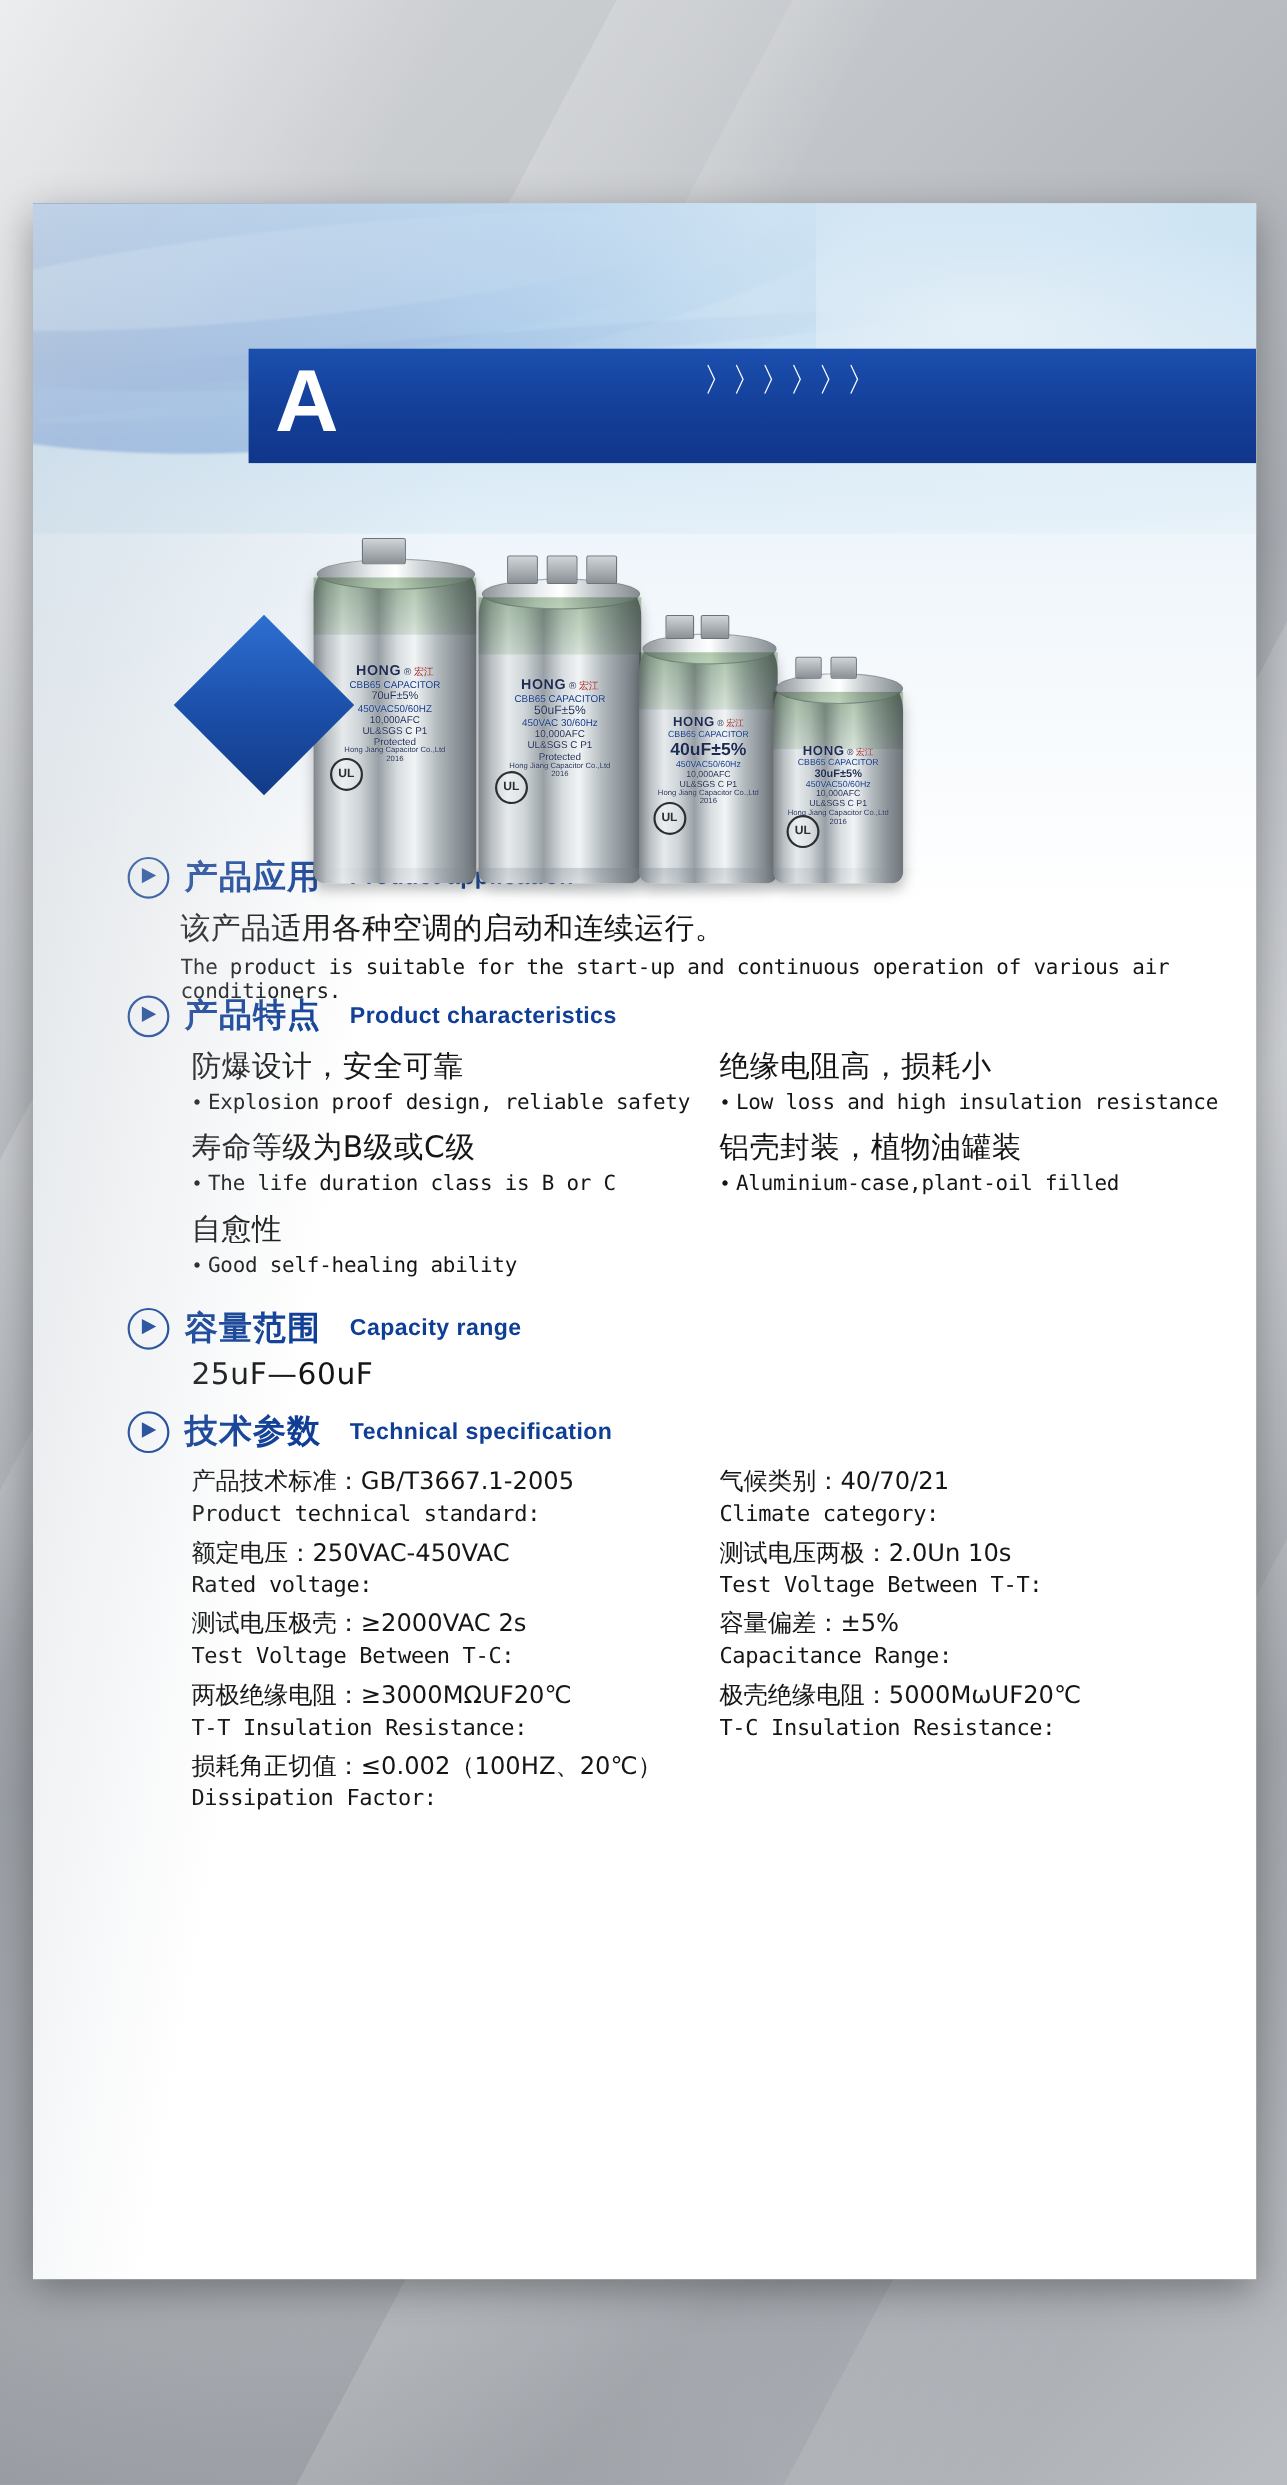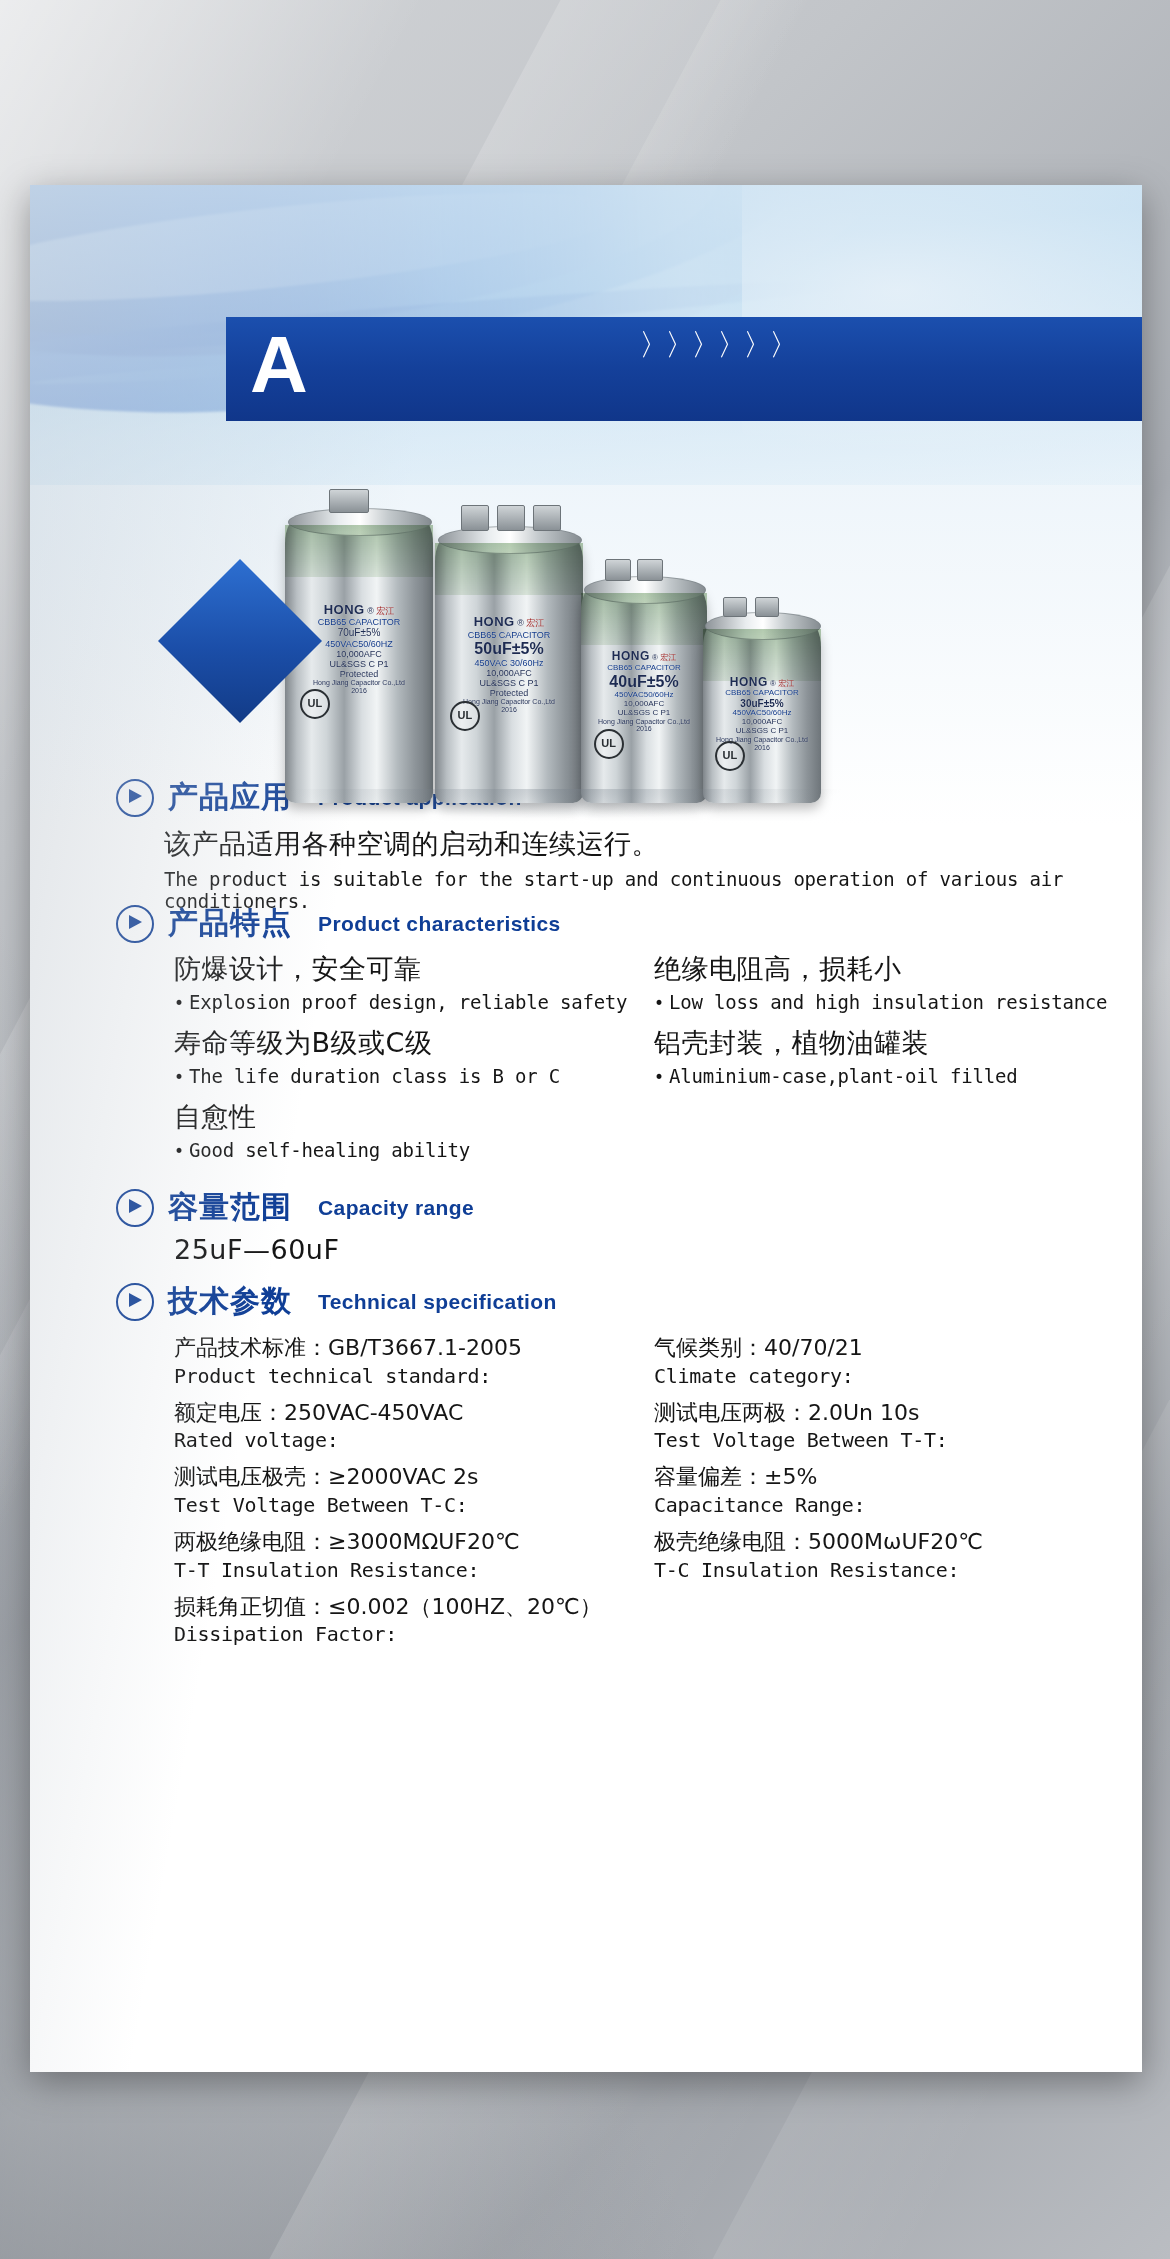--- a/index.html
+++ b/index.html
@@ -411,21 +411,21 @@
     <div class="cap" id="cap2">
       <div class="greenband"></div>
       <div class="terminal" style="left:26px; top:-30px; width:26px; height:24px;"></div>
       <div class="terminal" style="left:62px; top:-30px; width:26px; height:24px;"></div>
       <div class="terminal" style="left:98px; top:-30px; width:26px; height:24px;"></div>
       <div class="label" style="font-size:9px;">
         <div><span class="brand" style="font-size:13px;">HONG</span>
              <span>®</span>
              <span class="red">宏江</span></div>
         <div class="blue">CBB65 CAPACITOR</div>
-        <div style="font-size:16px;font-weight:bold;">50uF±5%</div>
+        <div style="font-size:11px;font-weight:normal;">50uF±5%</div>
         <div class="blue">450VAC 30/60Hz</div>
         <div>10,000AFC</div>
         <div>UL&amp;SGS C P1</div>
         <div>Protected</div>
         <div style="font-size:7px;">Hong Jiang Capacitor Co.,Ltd</div>
         <div style="font-size:7px;">2016</div>
       </div>
       <div class="ul" style="top:62%;">UL</div>
     </div>
 

